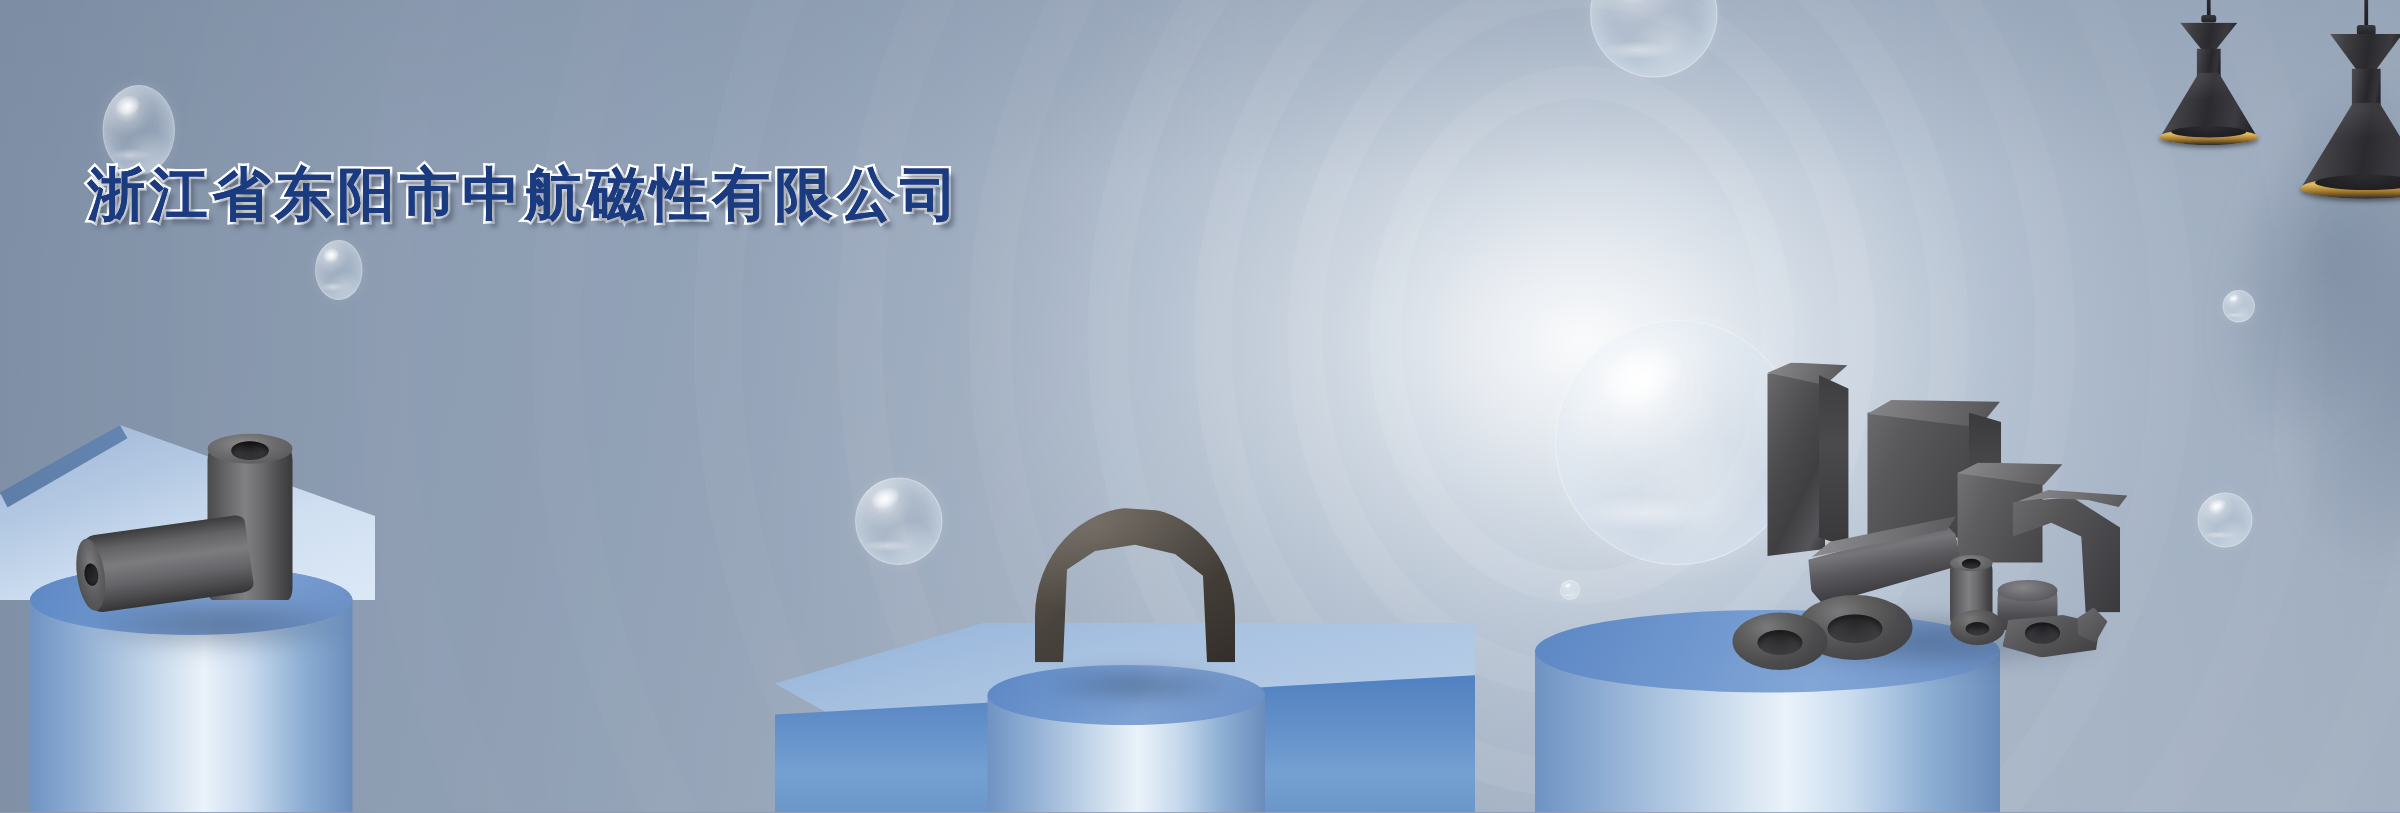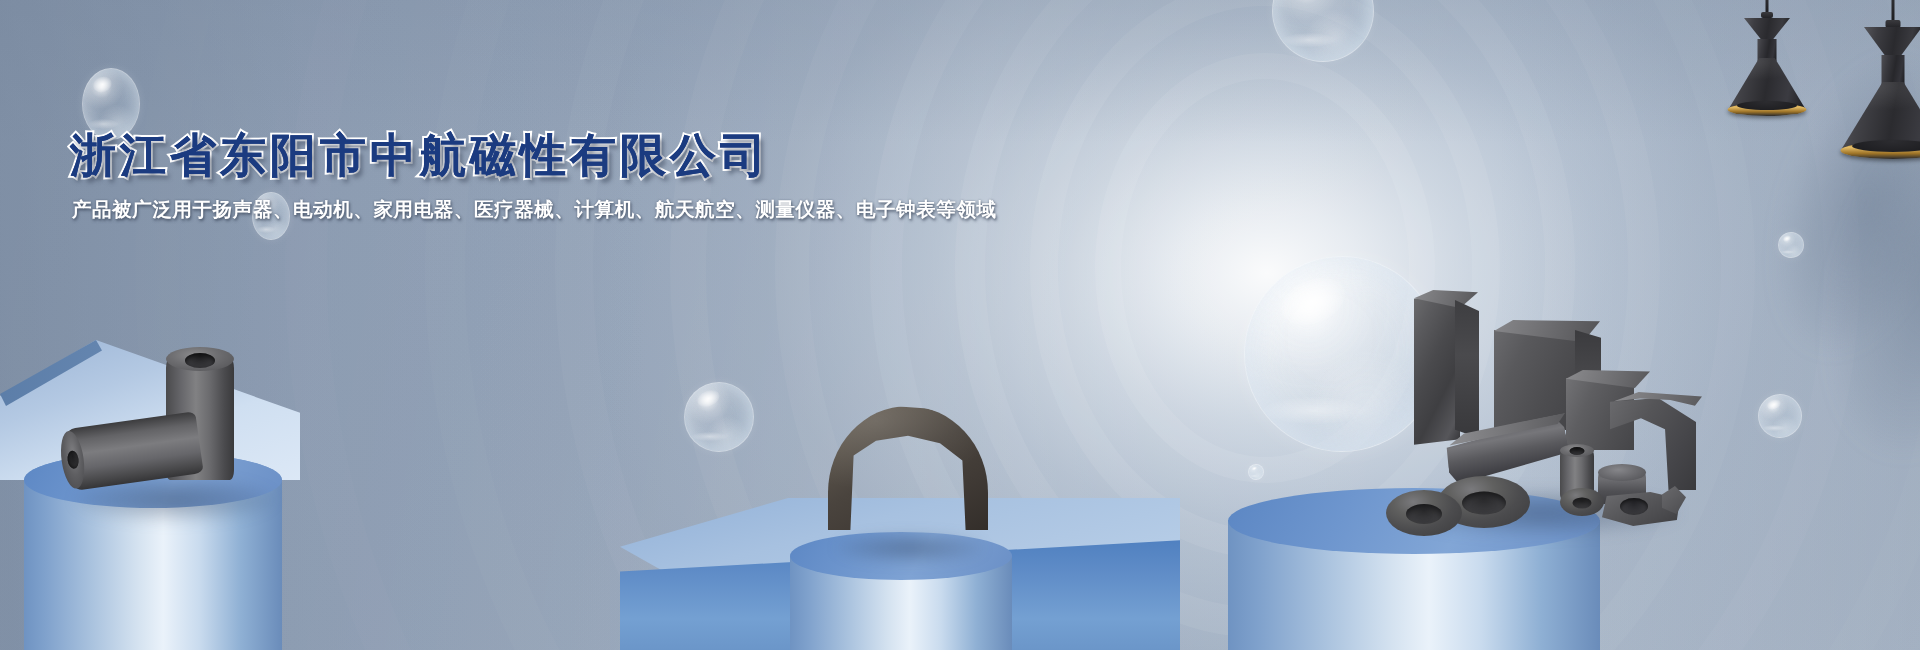--- a/index.html
+++ b/index.html
@@ -379,15 +379,14 @@
               clip-path:polygon(6% 12%,62% 0%,100% 20%,96% 82%,40% 100%,0% 74%);"></div>
   <div style="position:absolute;left:1620px;top:498px;width:28px;height:17px;border-radius:50%;
               background:radial-gradient(ellipse at 50% 30%,#26262a,#3b3b3f 70%,#4e4e52);
               box-shadow:inset 0 2px 4px rgba(0,0,0,0.7);"></div>
   <div style="position:absolute;left:1662px;top:486px;width:24px;height:28px;
               background:linear-gradient(140deg,#6a6a6d,#4c4c4f);
               clip-path:polygon(0% 30%,54% 0%,100% 40%,60% 100%,0% 78%);"></div>
 
   <div class="title" style="left:70px;top:125px;">浙江省东阳市中航磁性有限公司</div>
   <div class="title-fill" style="left:70px;top:125px;">浙江省东阳市中航磁性有限公司</div>
-  <div class="subtitle" style="left:72px;top:196px;">产品被广泛用于扬声器、电动机、家用电器、医疗器械、计算机、航天航空、测量仪器、电子钟表等领域</div>
 
 </div>
 
 </body></html>

